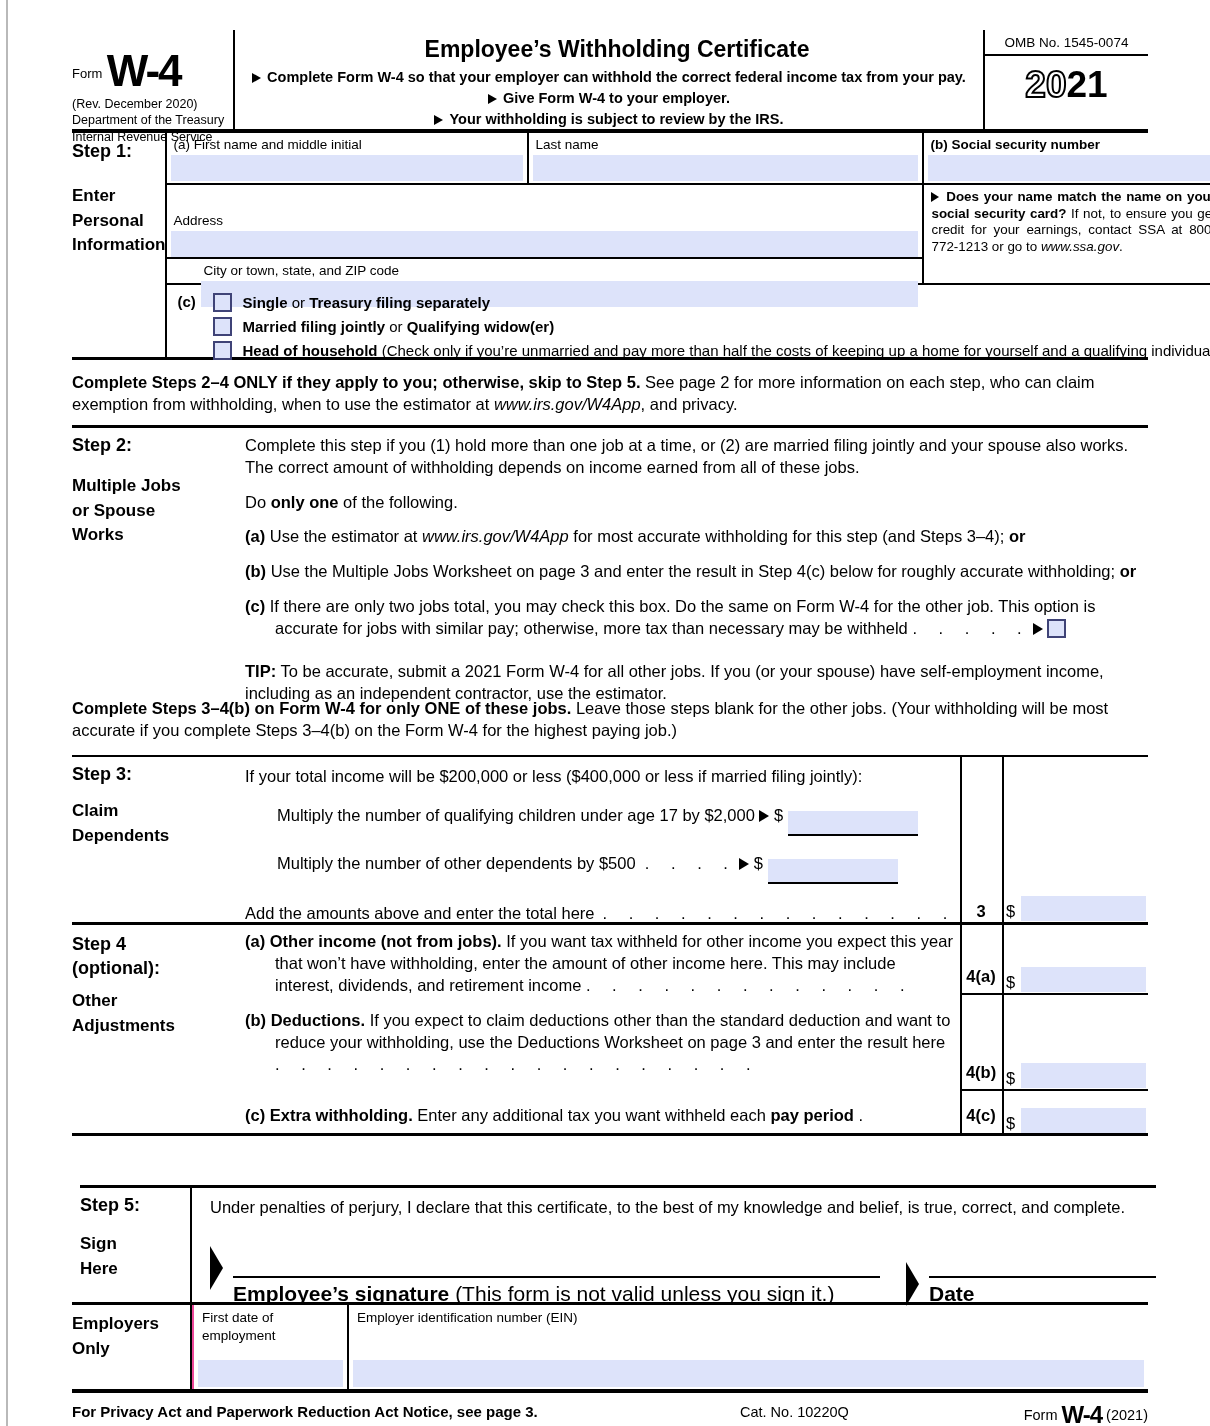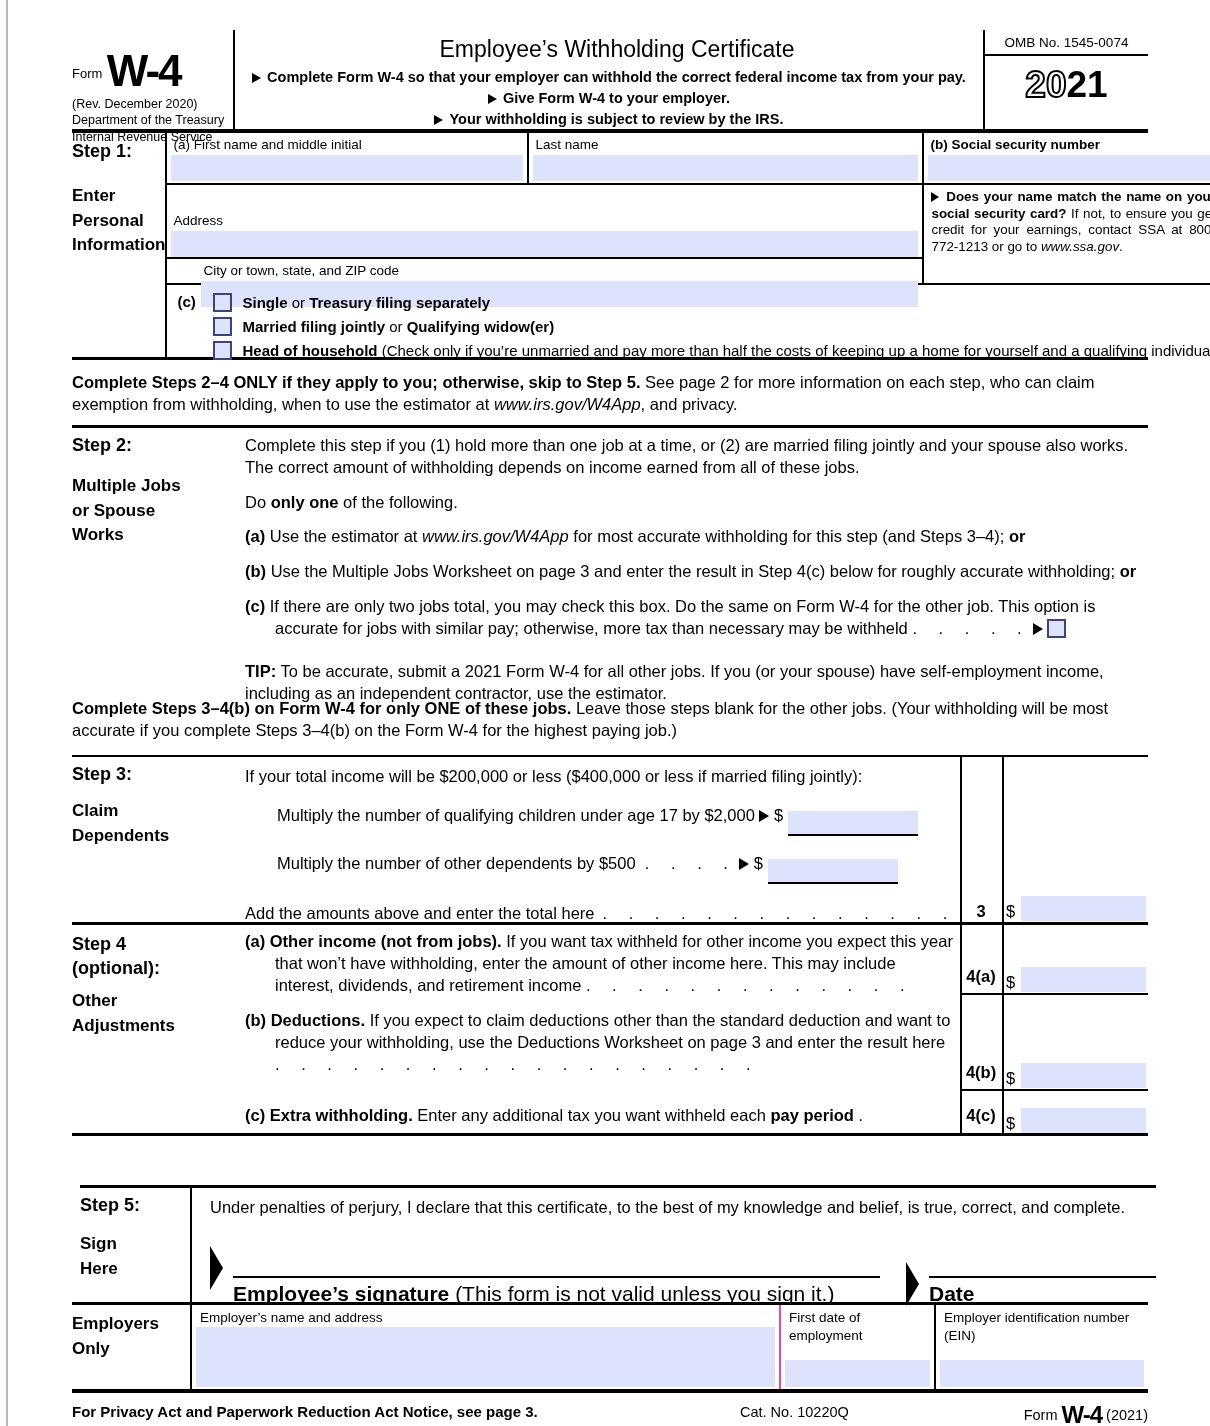--- a/index.html
+++ b/index.html
@@ -27,21 +27,21 @@
   
   .header { position:absolute; left:72px; top:30px; width:1076px; height:103px;
             border-bottom:4px solid #000; display:flex; }
   .h-left { width:161px; padding-top:16px; }
   .h-form-line { white-space:nowrap; }
   .h-form-word { font-size:13px; vertical-align:8px; }
   .h-form-num { font-size:44px; font-weight:bold; letter-spacing:-2px; }
   .h-small { font-size:12.5px; line-height:1.3; }
   .h-center { flex:1; border-left:2px solid #000; border-right:2px solid #000;
               text-align:center; padding-top:6px; }
-  .h-title { font-size:23px; font-weight:normal; margin-bottom:4px;padding-left:16px; }
+  .h-title { font-size:23px; font-weight:bold; margin-bottom:4px;padding-left:16px; }
   .h-bullet { font-size:14.5px; font-weight:bold; line-height:1.45; }
   .h-right { width:163px; text-align:center; }
   .h-omb { font-size:13.5px; padding:5px 2px 4px; border-bottom:2px solid #000; }
   .h-year { font-size:37px; font-weight:bold; padding-top:8px; letter-spacing:0; }
   .year-outline { color:#fff; -webkit-text-stroke:2px #000; }
 
   
   .step1 { position:absolute; left:72px; top:133px; width:1076px; height:227px;
            border-bottom:3px solid #000; display:flex; }
   .s1-label { width:118px; padding-top:8px; }
@@ -336,24 +336,20 @@
             <div class="sig-cap b">Date</div>
           </div>
         </div>
       </div>
     </div>
   </div>
 
   <div class="employers">
     <div class="e-label step-sub" style="margin:0;">Employers Only</div>
     <div class="e-main">
-      <div class="e-col e-col1">
-        <span class="lbl-sm">Employer’s name and address</span>
-        <input class="e-field-big" type="text" style="">
-      </div>
       <div class="e-col e-col2">
         <span class="lbl-sm">First date of employment</span>
         <input class="e-field-sm" type="text" style="">
       </div>
       <div class="e-col e-col3">
         <span class="lbl-sm">Employer identification number (EIN)</span>
         <input class="e-field-sm" type="text" style="">
       </div>
     </div>
   </div>

